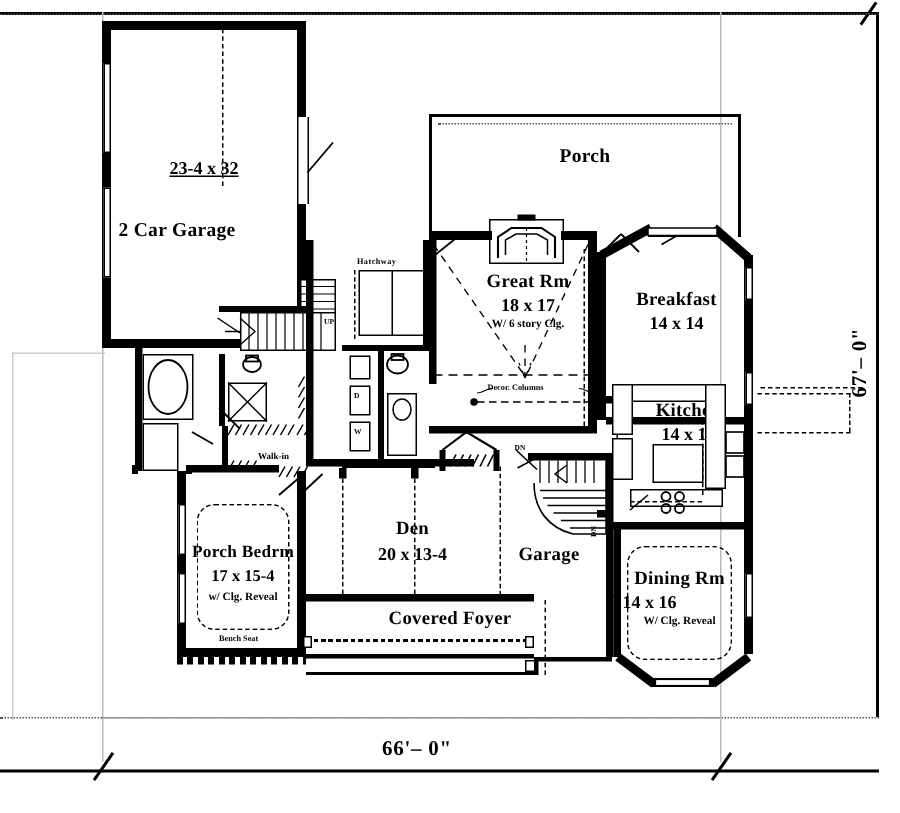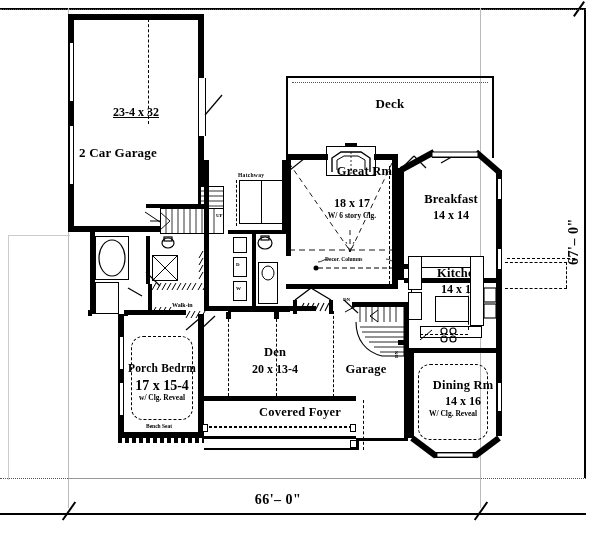--- a/index.html
+++ b/index.html
@@ -146,21 +146,21 @@
   <div class="w" style="left:124px;top:310px;width:4px;height:6px;"></div>
   <div class="w" style="left:124px;top:310px;width:62px;height:5px;"></div>
 
   <div class="w" style="left:118px;top:314px;width:6px;height:124px;"></div>
   <div class="w" style="left:198px;top:314px;width:6px;height:124px;"></div>
   <div class="w" style="left:118px;top:432px;width:86px;height:6px;"></div>
   <div class="boxthin" style="left:119px;top:336px;width:5px;height:34px;"></div>
   <div class="boxthin" style="left:119px;top:382px;width:5px;height:34px;"></div>
   <div class="dash" style="left:131px;top:336px;width:62px;height:84px;border-radius:12px;"></div>
   <div class="lbl rm-name" style="left:127px;top:362px;width:70px;font-size:11.5px;">Porch Bedrm</div>
-  <div class="lbl rm-dim" style="left:127px;top:378px;width:70px;font-size:14px;">17 x 15-4</div>
+  <div class="lbl rm-dim" style="left:127px;top:378px;width:70px;font-size:11px;">17 x 15-4</div>
   <div class="lbl rm-note" style="left:127px;top:393px;width:70px;">w/ Clg. Reveal</div>
   <div class="lbl tiny" style="left:146px;top:423px;font-size:5.5px;">Bench Seat</div>
 
   <div style="position:absolute;left:118px;top:438px;width:86px;height:5px;background:repeating-linear-gradient(90deg,#000 0 4px,#fff 4px 7px);"></div>
   <svg width="600" height="542">
     <line x1="200" y1="330" x2="215" y2="316" stroke="#000" stroke-width="1.2"></line>
   </svg>
 
   <div class="w" style="left:204px;top:306px;width:112px;height:5px;"></div>
   <div class="w" style="left:204px;top:396px;width:152px;height:5px;"></div>
@@ -220,36 +220,36 @@
   <div class="box" style="left:350px;top:440px;width:7px;height:8px;"></div>
   <div class="thin" style="left:204px;top:448px;width:152px;height:2px;"></div>
   <div class="dashvline" style="left:363px;top:400px;height:50px;"></div>
   <div class="w" style="left:356px;top:438px;width:52px;height:3px;"></div>
   <div class="w" style="left:356px;top:438px;width:3px;height:12px;"></div>
 
   <div class="thin" style="left:286px;top:76px;width:208px;height:2px;"></div>
   <div class="thin" style="left:286px;top:76px;width:2px;height:82px;"></div>
   <div class="thin" style="left:492px;top:76px;width:2px;height:82px;"></div>
   <div class="dotline" style="left:292px;top:82px;width:196px;"></div>
-  <div class="lbl rm-name" style="left:350px;top:96px;width:80px;font-size:13px;">Deck</div>
+  <div class="lbl rm-name" style="left:350px;top:96px;width:80px;font-size:13px;">Porch</div>
 
   <div class="w" style="left:286px;top:154px;width:42px;height:6px;"></div>
   <div class="w" style="left:374px;top:154px;width:24px;height:6px;"></div>
   <div class="w" style="left:392px;top:154px;width:6px;height:132px;"></div>
 
   <div class="box" style="left:326px;top:146px;width:50px;height:30px;"></div>
   <svg width="600" height="542">
     <path d="M332 172 L332 158 L341 152 L361 152 L370 158 L370 172" fill="none" stroke="#000" stroke-width="1.4"></path>
     <path d="M337 170 L337 160 L344 156 L358 156 L365 160 L365 170" fill="none" stroke="#000" stroke-width="1"></path>
     <rect x="345" y="143" width="12" height="4" fill="#000"></rect>
     <line x1="351" y1="152" x2="351" y2="176" stroke="#000" stroke-width="0.8" stroke-dasharray="2,2"></line>
   </svg>
   <div class="w" style="left:323px;top:154px;width:5px;height:6px;"></div>
   <div class="w" style="left:374px;top:154px;width:5px;height:6px;"></div>
-  <div class="lbl rm-name" style="left:312px;top:164px;width:80px;font-size:12.5px;text-align:right;">Great Rm</div>
+  <div class="lbl rm-name" style="left:312px;top:180px;width:80px;font-size:12.5px;">Great Rm</div>
   <div class="lbl rm-dim" style="left:312px;top:196px;width:80px;">18 x 17</div>
   <div class="lbl rm-note" style="left:312px;top:211px;width:80px;">W/ 6 story Clg.</div>
 
   <svg width="600" height="542">
     <g stroke="#000" stroke-width="0.9" stroke-dasharray="5,4" fill="none">
       <line x1="289" y1="163" x2="348" y2="248"></line>
       <line x1="392" y1="163" x2="352" y2="248"></line>
       <path d="M350 252 L346 242 M350 252 L354 242 M350 230 L350 252"></path>
     </g>
     <line x1="289" y1="250" x2="392" y2="250" stroke="#000" stroke-width="0.9" stroke-dasharray="6,4"></line>
@@ -321,22 +321,22 @@
   <div class="w" style="left:409px;top:352px;width:5px;height:86px;"></div>
   <svg width="600" height="542">
     <path d="M412 438 L436 456" stroke="#000" stroke-width="6" fill="none"></path>
     <path d="M475 456 L499 438" stroke="#000" stroke-width="6" fill="none"></path>
     <rect x="434" y="452" width="42" height="6" fill="#000"></rect>
     <rect x="437" y="453" width="36" height="4" fill="#fff" stroke="#000" stroke-width="0.8"></rect>
     <path d="M421 446 L433 454" stroke="#000" stroke-width="1.2" fill="none"></path>
     <path d="M490 446 L478 454" stroke="#000" stroke-width="1.2" fill="none"></path>
   </svg>
   <div class="dash" style="left:418px;top:364px;width:70px;height:76px;border-radius:12px;"></div>
-  <div class="lbl rm-name" style="left:418px;top:378px;width:70px;font-size:12.5px;margin-left:10px;">Dining Rm</div>
-  <div class="lbl rm-dim" style="left:428px;top:394px;width:70px;">14 x 16</div>
+  <div class="lbl rm-name" style="left:418px;top:378px;width:70px;font-size:12.5px;">Dining Rm</div>
+  <div class="lbl rm-dim" style="left:398px;top:394px;width:70px;">14 x 16</div>
   <div class="lbl rm-note" style="left:418px;top:409px;width:70px;">W/ Clg. Reveal</div>
   <div class="boxthin" style="left:497px;top:382px;width:5px;height:30px;"></div>
 
   <div class="thin" style="left:68px;top:478px;width:412px;height:1px;background:#999;"></div>
   <div class="w" style="left:88px;top:310px;width:4px;height:6px;"></div>
   <div class="dashvline" style="left:228px;top:314px;height:82px;"></div>
   <div class="dashvline" style="left:276px;top:314px;height:82px;"></div>
   <div class="w" style="left:226px;top:312px;width:5px;height:7px;"></div>
   <div class="w" style="left:274px;top:312px;width:5px;height:7px;"></div>
 

